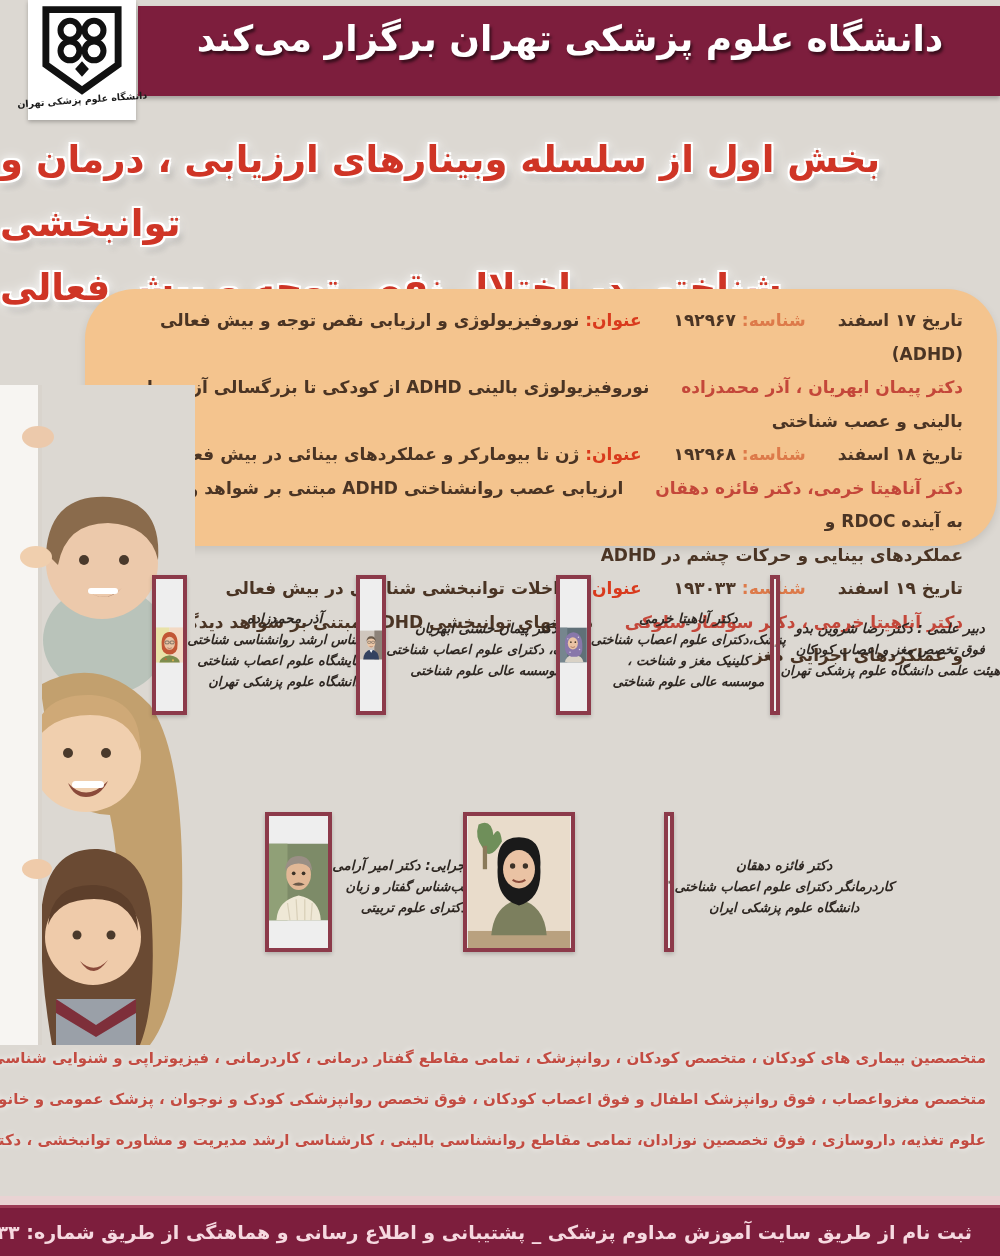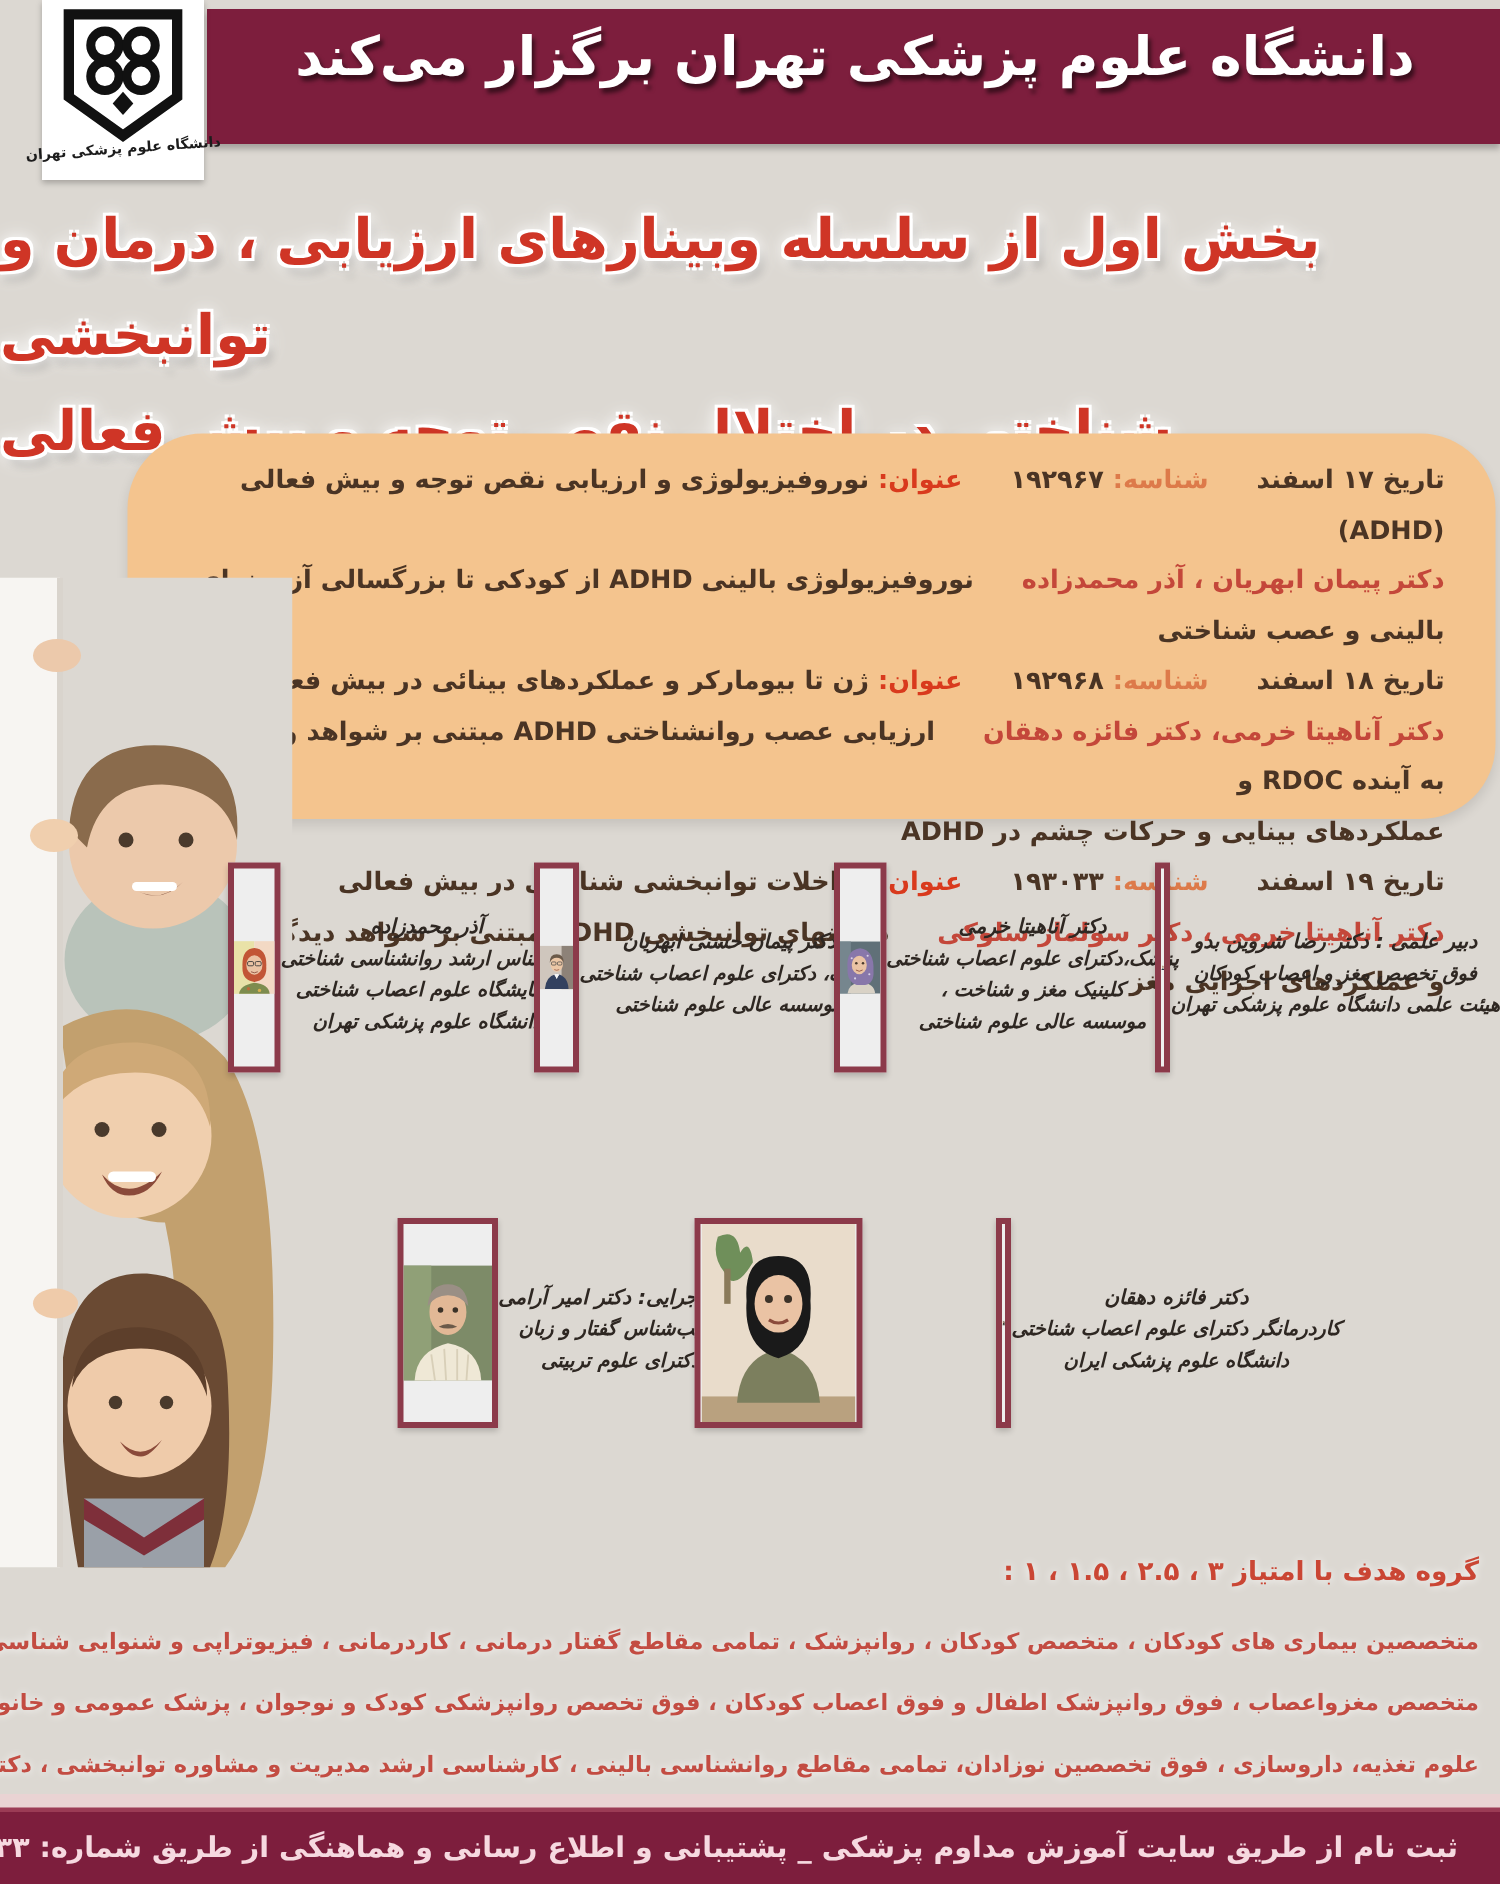--- a/index.html
+++ b/index.html
@@ -299,21 +299,20 @@
       </svg>
     </div>
     <div class="cap">
       <div class="cap-name">دکتر فائزه دهقان</div>
       <div>کاردرمانگر دکترای علوم اعصاب شناختی</div>
       <div>دانشگاه علوم پزشکی ایران</div>
     </div>
   </div>
 
   <div class="target">
-    <div class="target-heading">گروه هدف با امتیاز ۳ ، ۲.۵ ، ۱.۵ ، ۱ :</div>
     <div class="target-line">متخصصین بیماری های کودکان ، متخصص کودکان ، روانپزشک ، تمامی مقاطع گفتار درمانی ، کاردرمانی ، فیزیوتراپی و شنوایی شناسی،بینایی سنجی،</div>
     <div class="target-line">متخصص مغزواعصاب ، فوق روانپزشک اطفال و فوق اعصاب کودکان ، فوق تخصص روانپزشکی کودک و نوجوان ، پزشک عمومی و خانواده ،</div>
     <div class="target-line">علوم تغذیه، داروسازی ، فوق تخصصین نوزادان، تمامی مقاطع روانشناسی بالینی ، کارشناسی ارشد مدیریت و مشاوره توانبخشی ، دکترای علوم اعصاب</div>
   </div>
 
   <div class="pink-strip"></div>
   <div class="footer">
     <div class="footer-text">ثبت نام از طریق سایت آموزش مداوم پزشکی _ پشتیبانی و اطلاع رسانی و هماهنگی از طریق شماره: ۰۹۰۳۶۳۰۸۶۳۳</div>
 
   </div>

